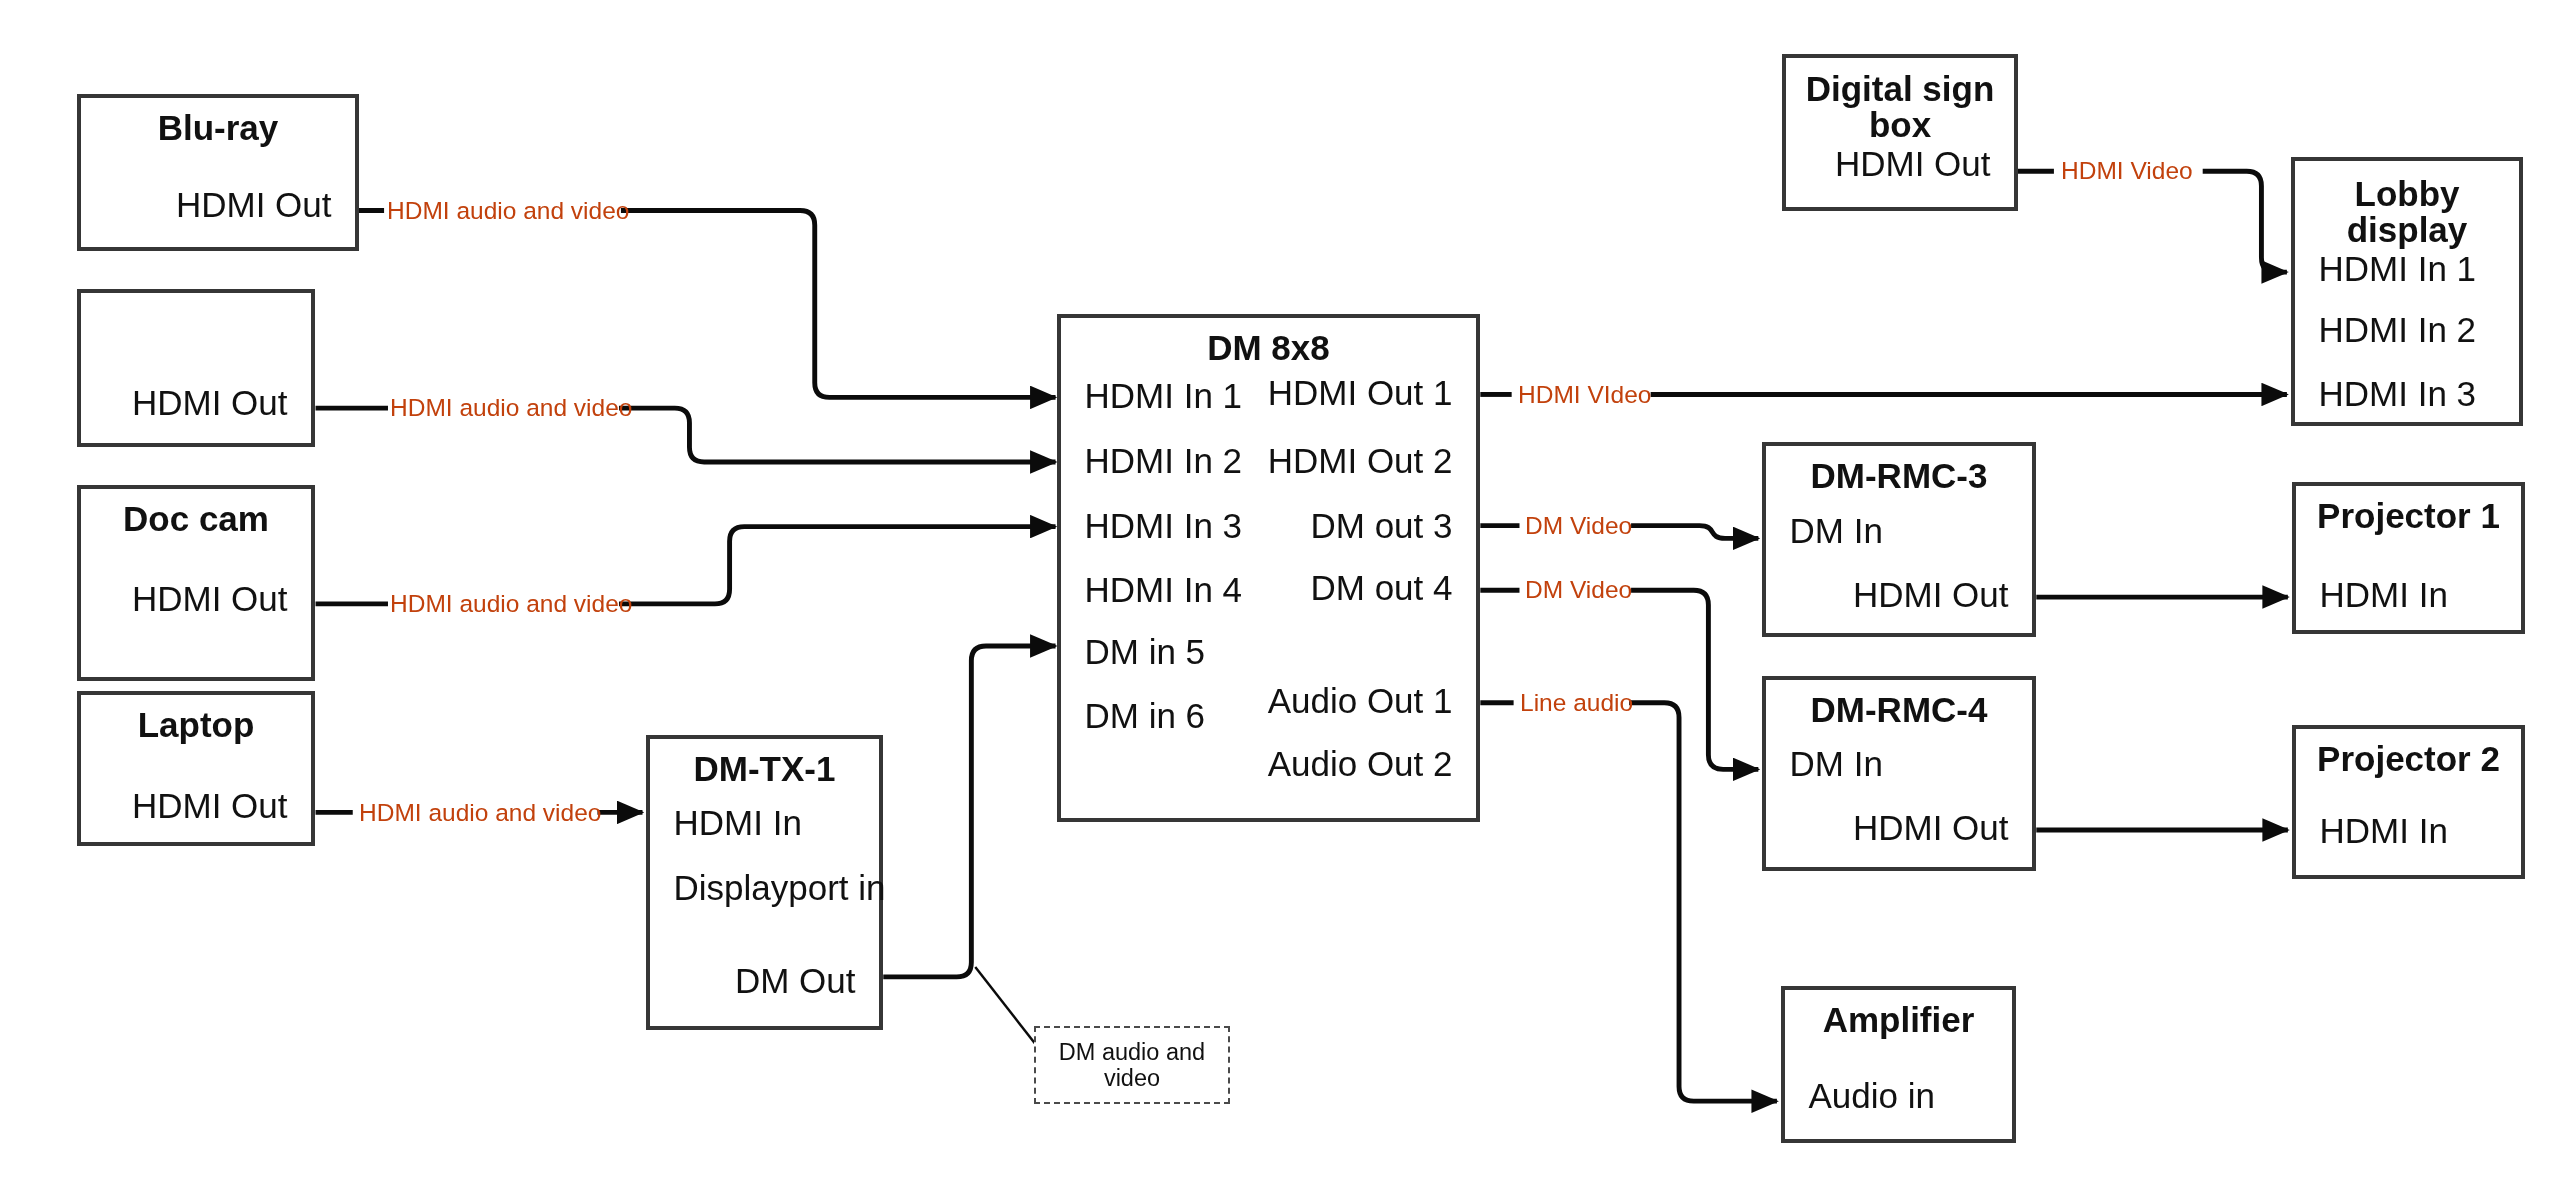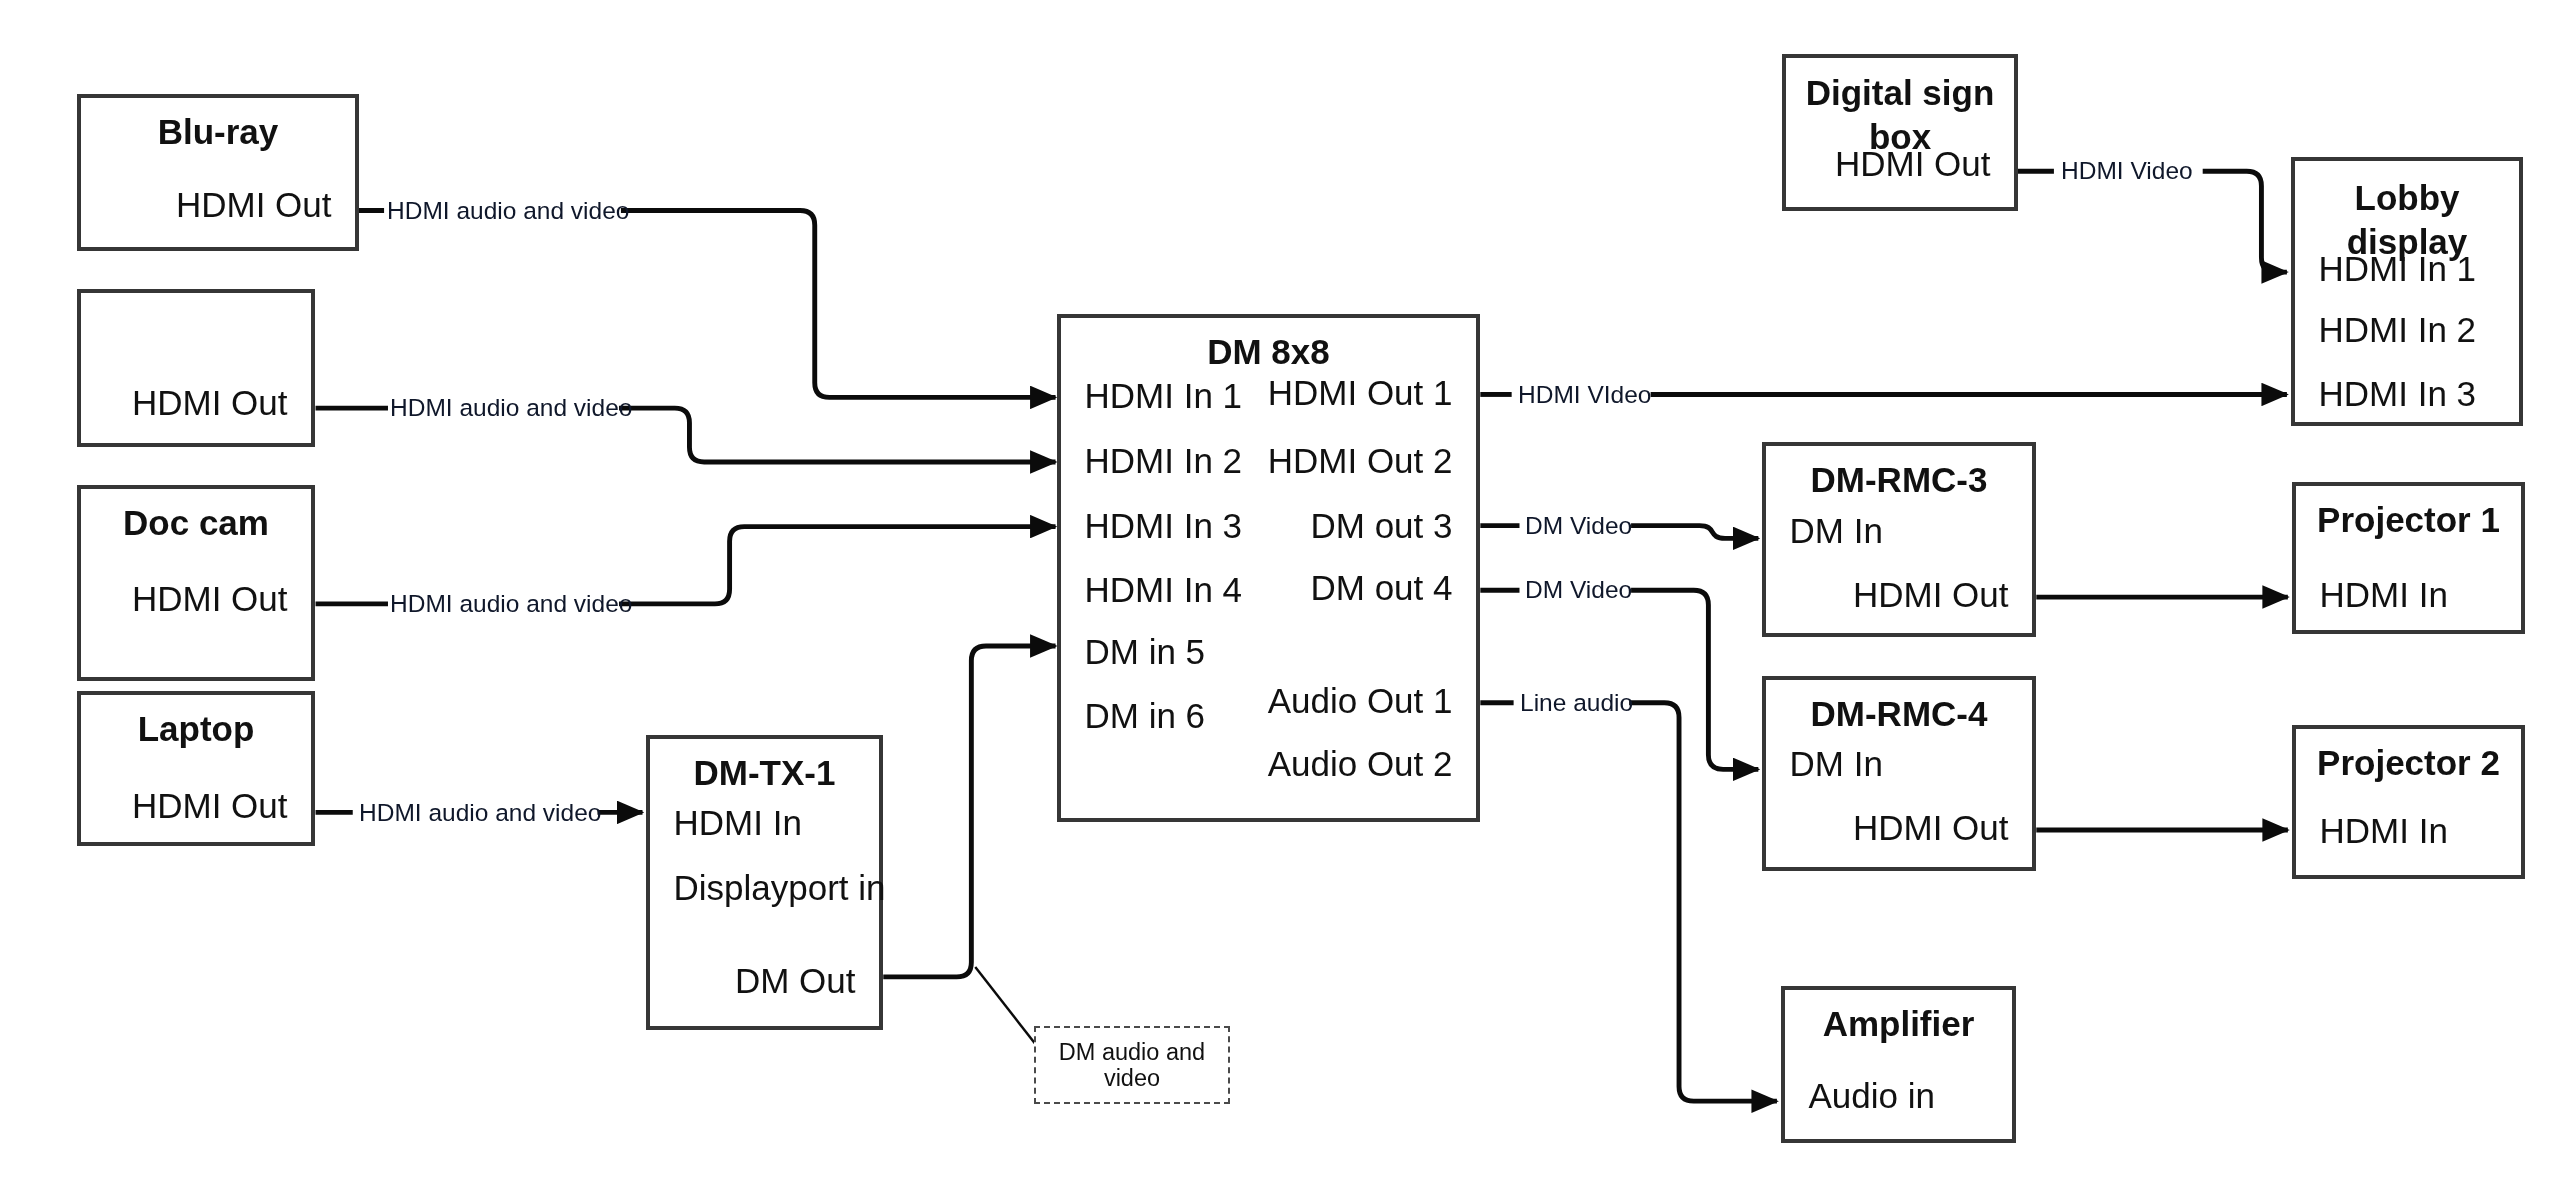--- a/index.html
+++ b/index.html
@@ -15,37 +15,37 @@
   .node{
     position:absolute;
     border:4.9px solid #363636;
     background:#ffffff;
     box-sizing:border-box;
   }
   .node-title{
     position:absolute;left:0;right:0;top:11.7px;
     text-align:center;
     font-weight:bold;
-    font-size:35px;line-height:44px;
+    font-size:35px;line-height:36px;
     white-space:pre-line;
     color:#111111;
   }
   .port{
     position:absolute;
     font-size:35px;
     color:#111111;
     white-space:nowrap;
     transform:translateY(-50%);
   }
   .port.left{left:23.5px;text-align:center;}
   .port.right{right:23.5px;text-align:right;}
   .edge-label{
     position:absolute;
     font-size:24.5px;
-    color:#0f172a;
+    color:#c2410c;
     white-space:nowrap;
     transform:translateY(-50%);
   }
   .note{
     position:absolute;
     border:2px dashed #4a4a4a;
     background:#ffffff;
     box-sizing:border-box;
     display:flex;align-items:center;justify-content:center;
     text-align:center;

